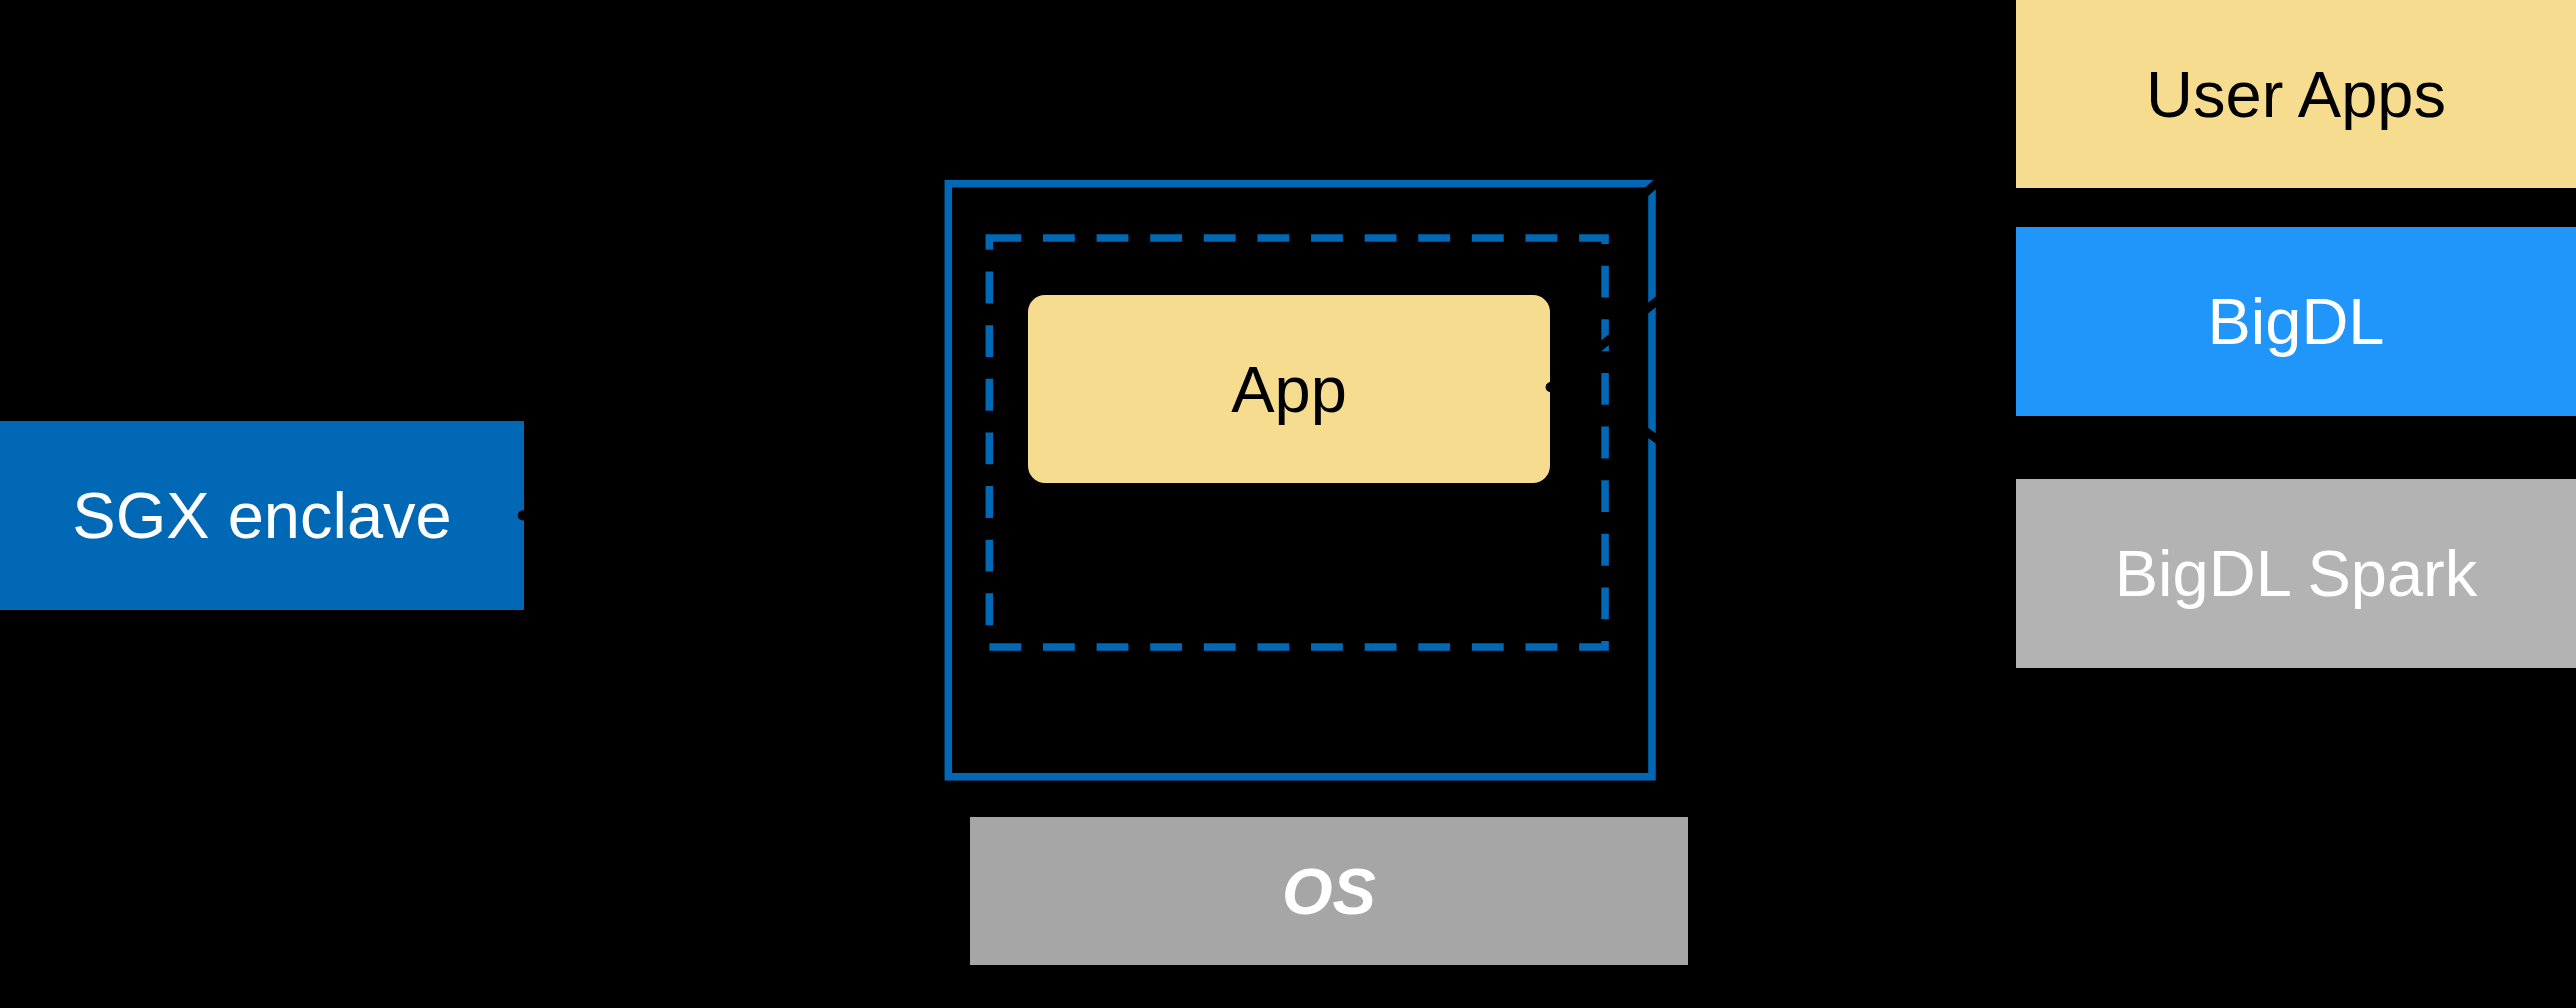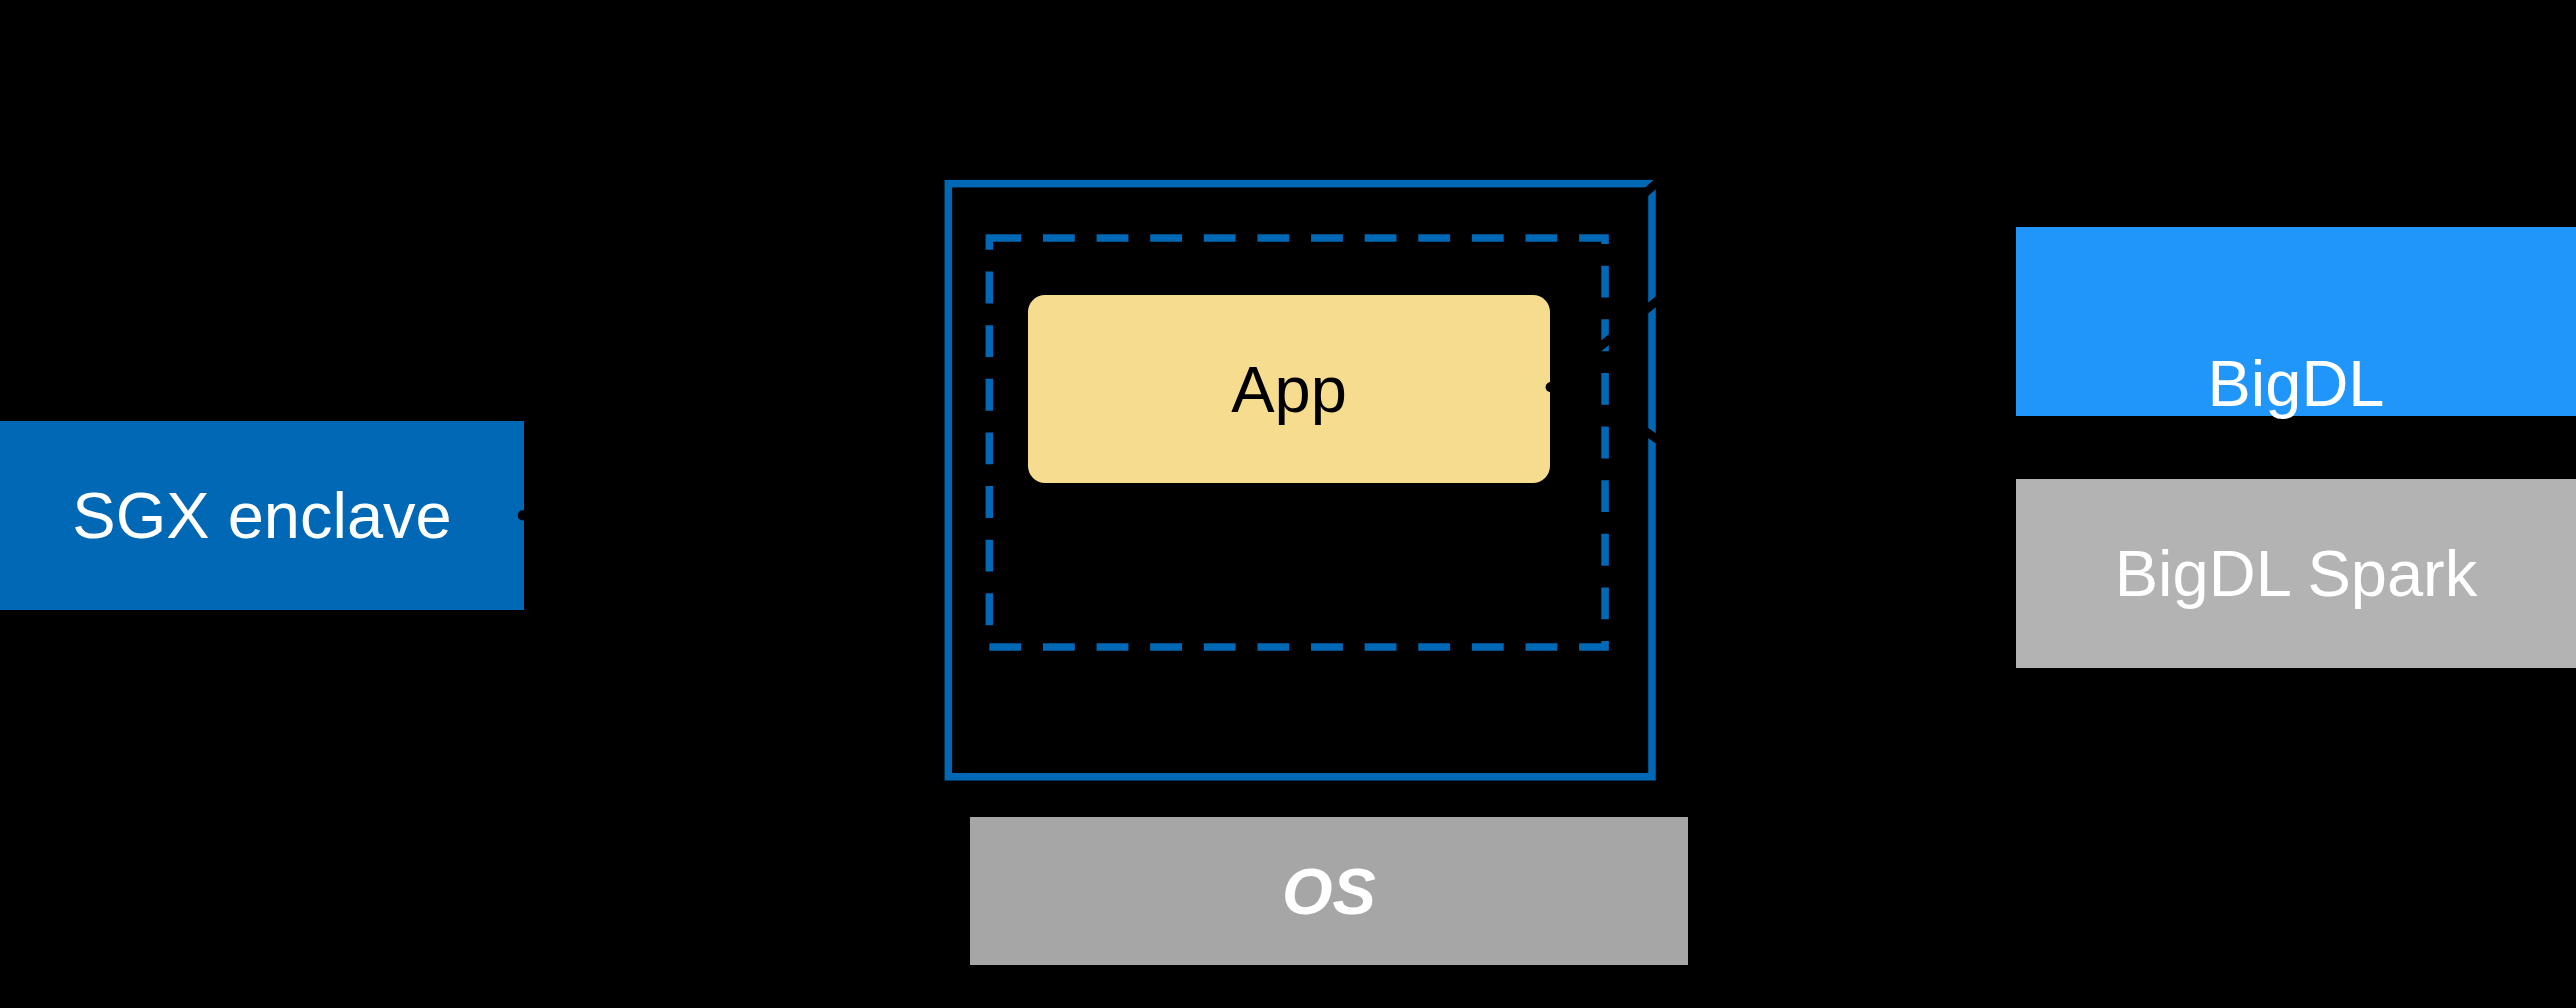--- a/index.html
+++ b/index.html
@@ -29,21 +29,21 @@
   
   #sgx-box      { left: 0px;    top: 421px; width: 524px; height: 189px; background: var(--intel-blue); color: var(--text-light); }
 
   
   #app-box      { left: 1028px; top: 295px; width: 522px; height: 188px; background: var(--yellow);     color: var(--text-dark); border-radius: 17px; }
   #libos-box    { left: 1036px; top: 546px; width: 524px; height: 188px; background: var(--intel-blue); color: var(--text-light); }
   #os-box       { left: 970px; top: 817px; width: 718px; height: 148px; background: var(--gray-os);    color: var(--text-light); font-weight: bold; font-style: italic; }
 
   
   #user-apps-box{ left: 2016px; top: 0px;   width: 560px; height: 188px; background: var(--yellow);      color: var(--text-dark); }
-  #bigdl-box    { left: 2016px; top: 227px; width: 560px; height: 189px; background: var(--bright-blue); color: var(--text-light); align-items: flex-end; }
+  #bigdl-box    { left: 2016px; top: 227px; width: 560px; height: 189px; background: var(--bright-blue); color: var(--text-light); }
   #spark-box    { left: 2016px; top: 479px; width: 560px; height: 189px; background: var(--gray-spark);  color: var(--text-light); }
 
   
   #overlay {
     position: absolute;
     left: 0; top: 0;
     width: 2576px;
     height: 1009px;
     pointer-events: none;
   }
@@ -57,20 +57,23 @@
     <span class="label">SGX enclave</span>
   </div>
 
   <div class="box" id="app-box">
     <span class="label">App</span>
   </div>
   <div class="box" id="os-box">
     <span class="label">OS</span>
   </div>
 
+  <div class="box" id="user-apps-box">
+    <span class="label">User Apps</span>
+  </div>
   <div class="box" id="bigdl-box">
     <span class="label">BigDL</span>
   </div>
   <div class="box" id="spark-box">
     <span class="label">BigDL Spark</span>
   </div>
 
   <svg id="overlay" viewBox="0 0 3075 1204" xmlns="http://www.w3.org/2000/svg">
 
     <rect x="1132" y="219" width="840" height="708" fill="none" style="stroke: var(--intel-blue); stroke-width: 9;"></rect>

